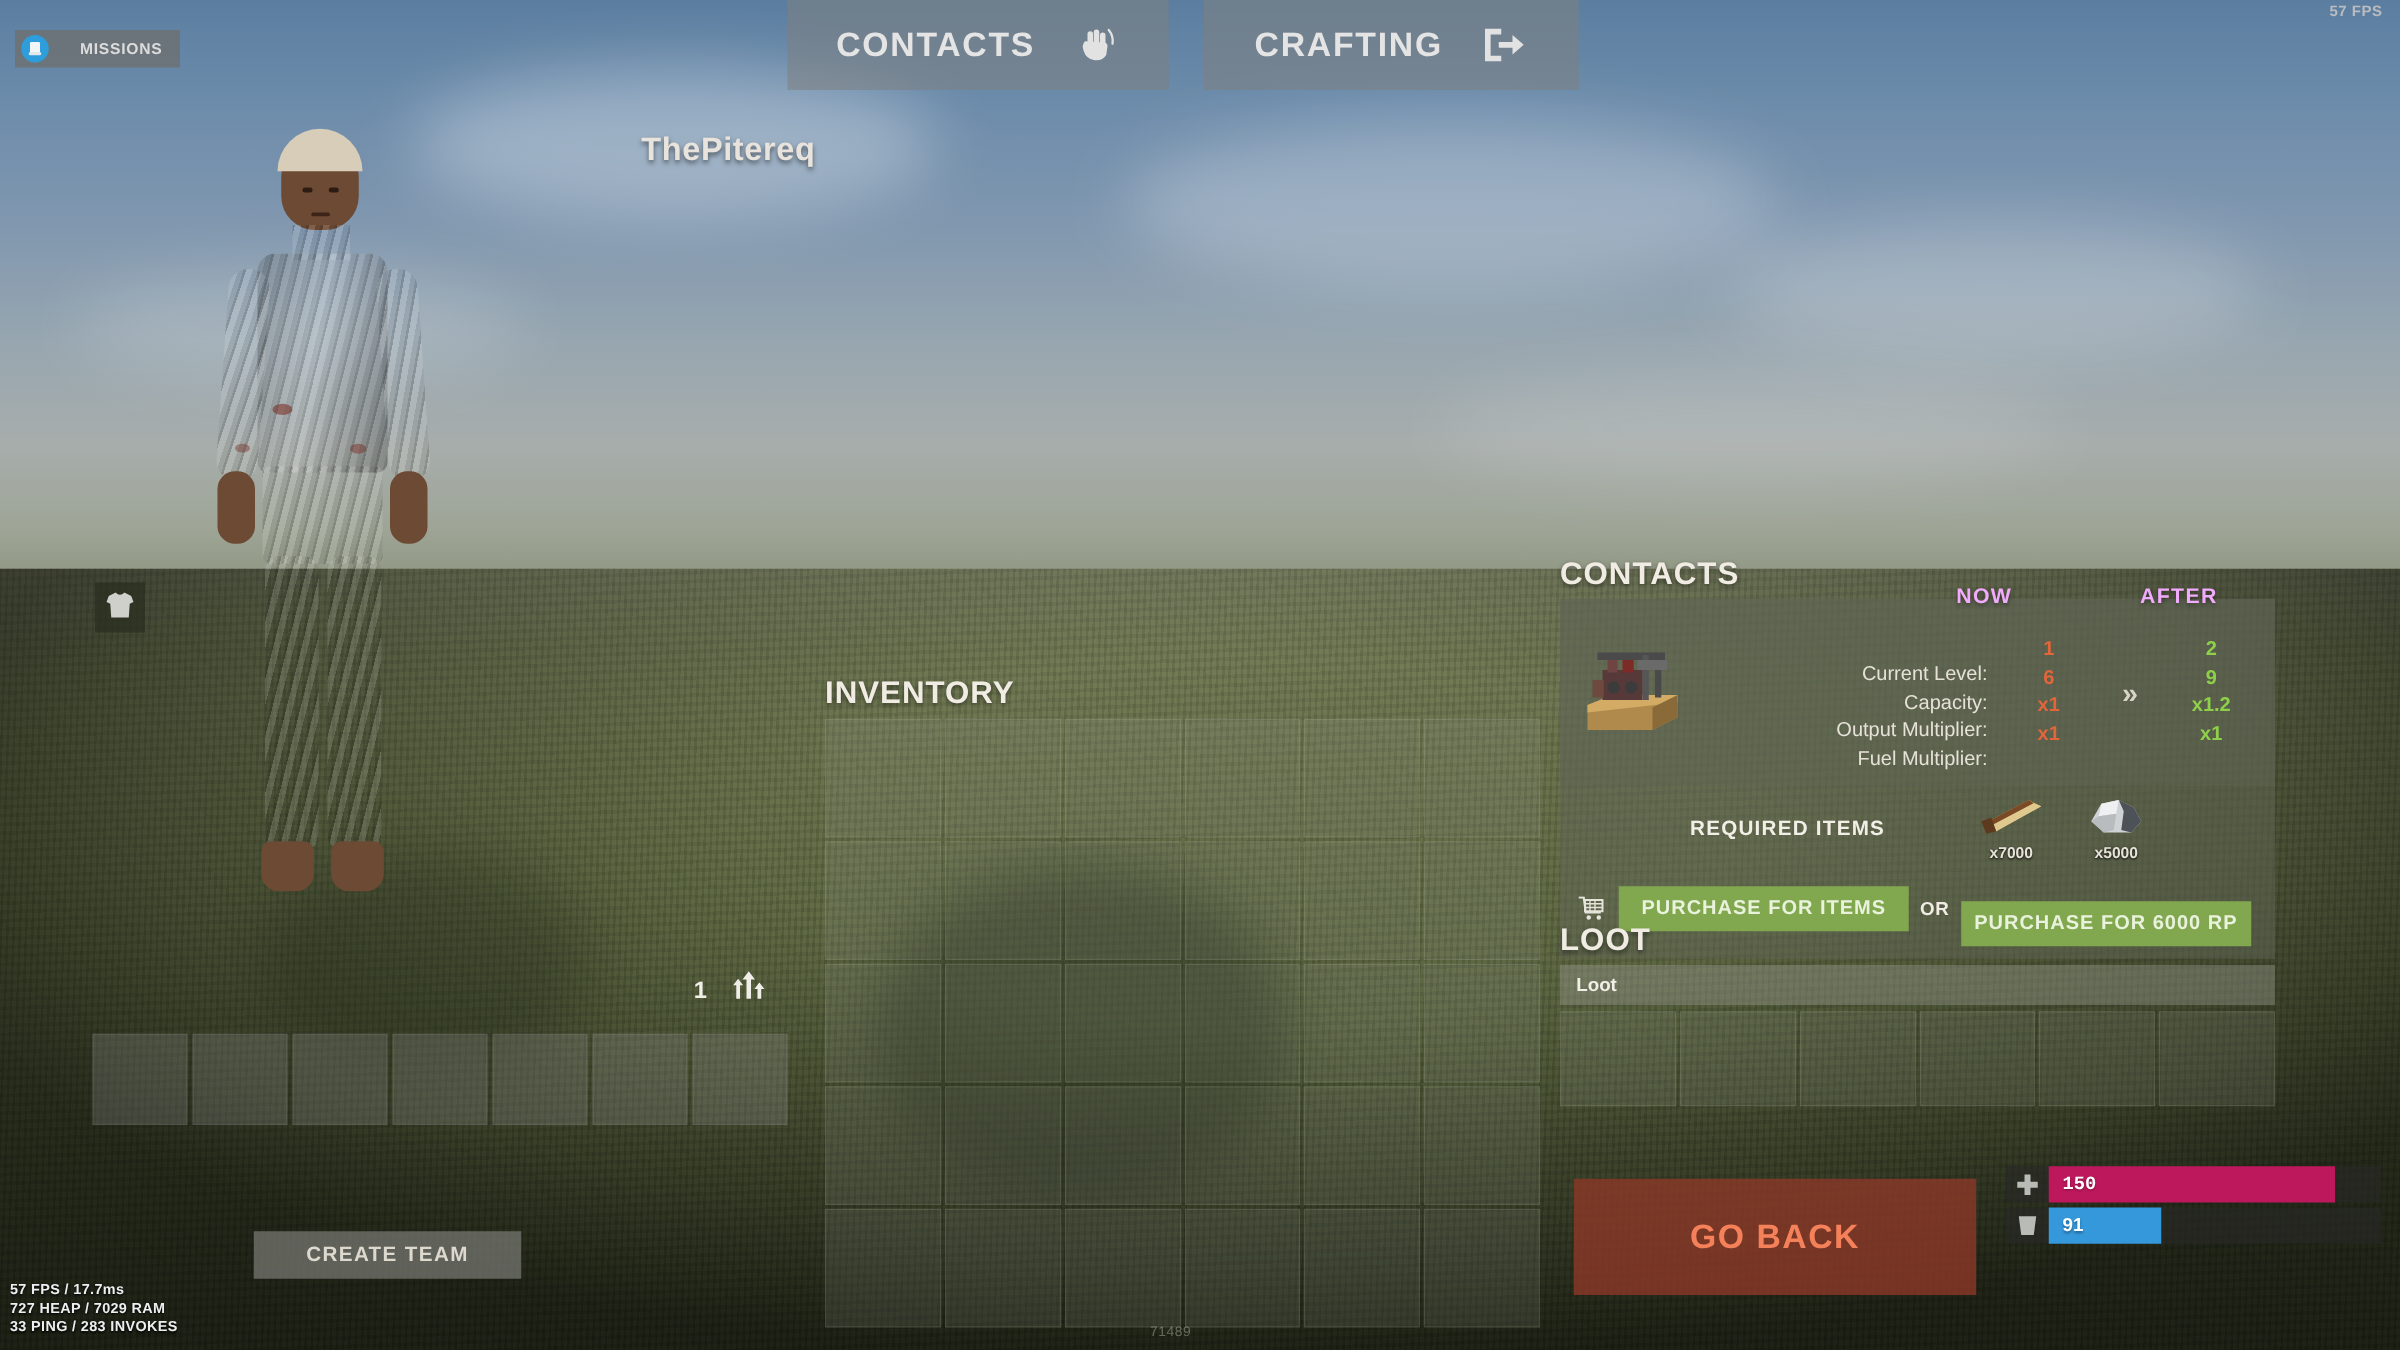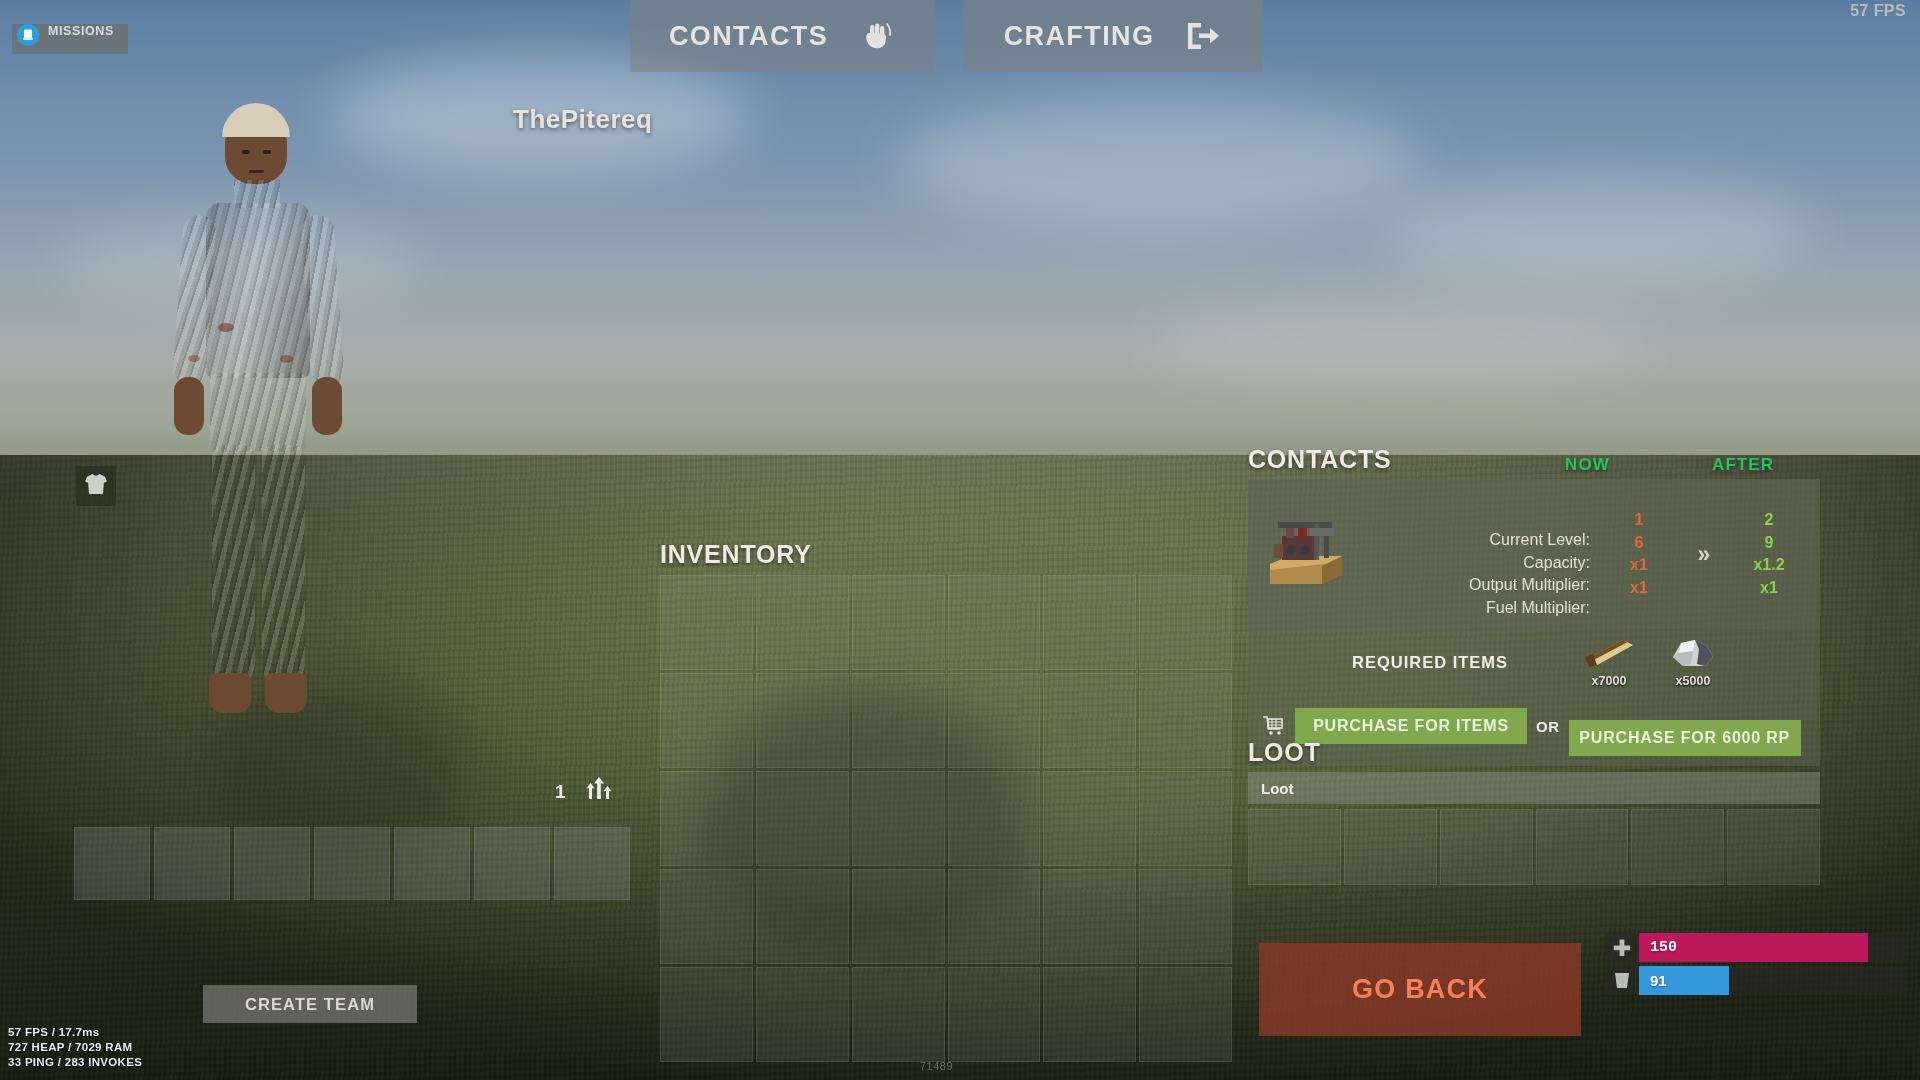--- a/index.html
+++ b/index.html
@@ -52,21 +52,21 @@
   .skin  { background:#6d4a33; }
   .wrap  { background:linear-gradient(103deg,#cfc3ad 0%,#b9ac94 28%,#d6cbb6 52%,#a99c85 76%,#c6baa3 100%); }
   .wrapLines {
     background-image:repeating-linear-gradient(104deg,
       rgba(0,0,0,0.16) 0 2px, rgba(255,255,255,0.12) 2px 7px, rgba(0,0,0,0.05) 7px 11px);
   }
 
   
   #missions-btn {
     position:absolute; left:12px; top:24px; z-index:20;
-    height:30px; display:flex; align-items:flex-start; gap:9px;
+    height:30px; display:flex; align-items:center; gap:25px;
     background:rgba(110,112,112,.78); padding:0 14px 0 5px;
   }
   .mission-ic {
     width:22px; height:22px; border-radius:50%;
     background:#2e9ddb; display:flex; align-items:center; justify-content:center;
   }
   .mission-ic svg { display:block; }
   #missions-btn .lbl {
     color:#dcdcdc; font-size:12.5px; font-weight:bold; letter-spacing:.6px;
   }
@@ -77,21 +77,21 @@
     padding:11px 30px;
   }
   .topTab .t {
     color:#e4e4e4; font-size:27px; font-weight:bold; letter-spacing:1.4px;
   }
   #tab-contacts { left:630px; width:305px; }
   #tab-crafting { left:963px; width:300px; }
   .tabIcon { width:42px; height:42px; display:flex; align-items:center; justify-content:center; }
   #fps-top {
     position:absolute; right:14px; top:2px; z-index:20;
-    color:#b8bcc0; font-size:16px; font-weight:bold; letter-spacing:.4px;padding-left:48px;
+    color:#b8bcc0; font-size:12px; font-weight:bold; letter-spacing:.4px;padding-left:48px;
   }
 
   
   #player-name {
     position:absolute; left:513px; top:104px; z-index:20;
     color:#e8e3dc; font-size:26px; font-weight:bold; letter-spacing:.5px;
     text-shadow:0 2px 4px rgba(0,0,0,.5);
   }
 
   
@@ -156,22 +156,22 @@
   }
 
   
   #upgrades { position:absolute; left:1248px; top:445px; z-index:20; width:572px; }
   .hdr-row { display:flex; align-items:flex-end; margin-bottom:5px; }
   .hdr-row .sect-title {
     color:#f0ece3; font-size:25px; font-weight:bold; letter-spacing:.8px;
     text-shadow:0 2px 4px rgba(0,0,0,.45);
   }
   .colhead {
-    position:absolute; color:#22c55e; font-size:17px; font-weight:bold;
-    letter-spacing:1.1px; text-shadow:0 2px 4px rgba(0,0,0,.45);
+    position:absolute; color:#f0abfc; font-size:17px; font-weight:bold;
+    letter-spacing:1.1px; text-shadow:0 2px 4px rgba(0,0,0,.45);margin-top:12px;
   }
   #col-now   { left:1565px; top:455px; z-index:21; }
   #col-after { left:1712px; top:455px; z-index:21; }
 
   .up-panel {
     background:rgba(96,101,84,.70);
     padding:10px 12px; position:relative;
     display:flex; align-items:center;
   }
   .up-thumb { width:92px; height:80px; flex:0 0 92px; position:relative; }

